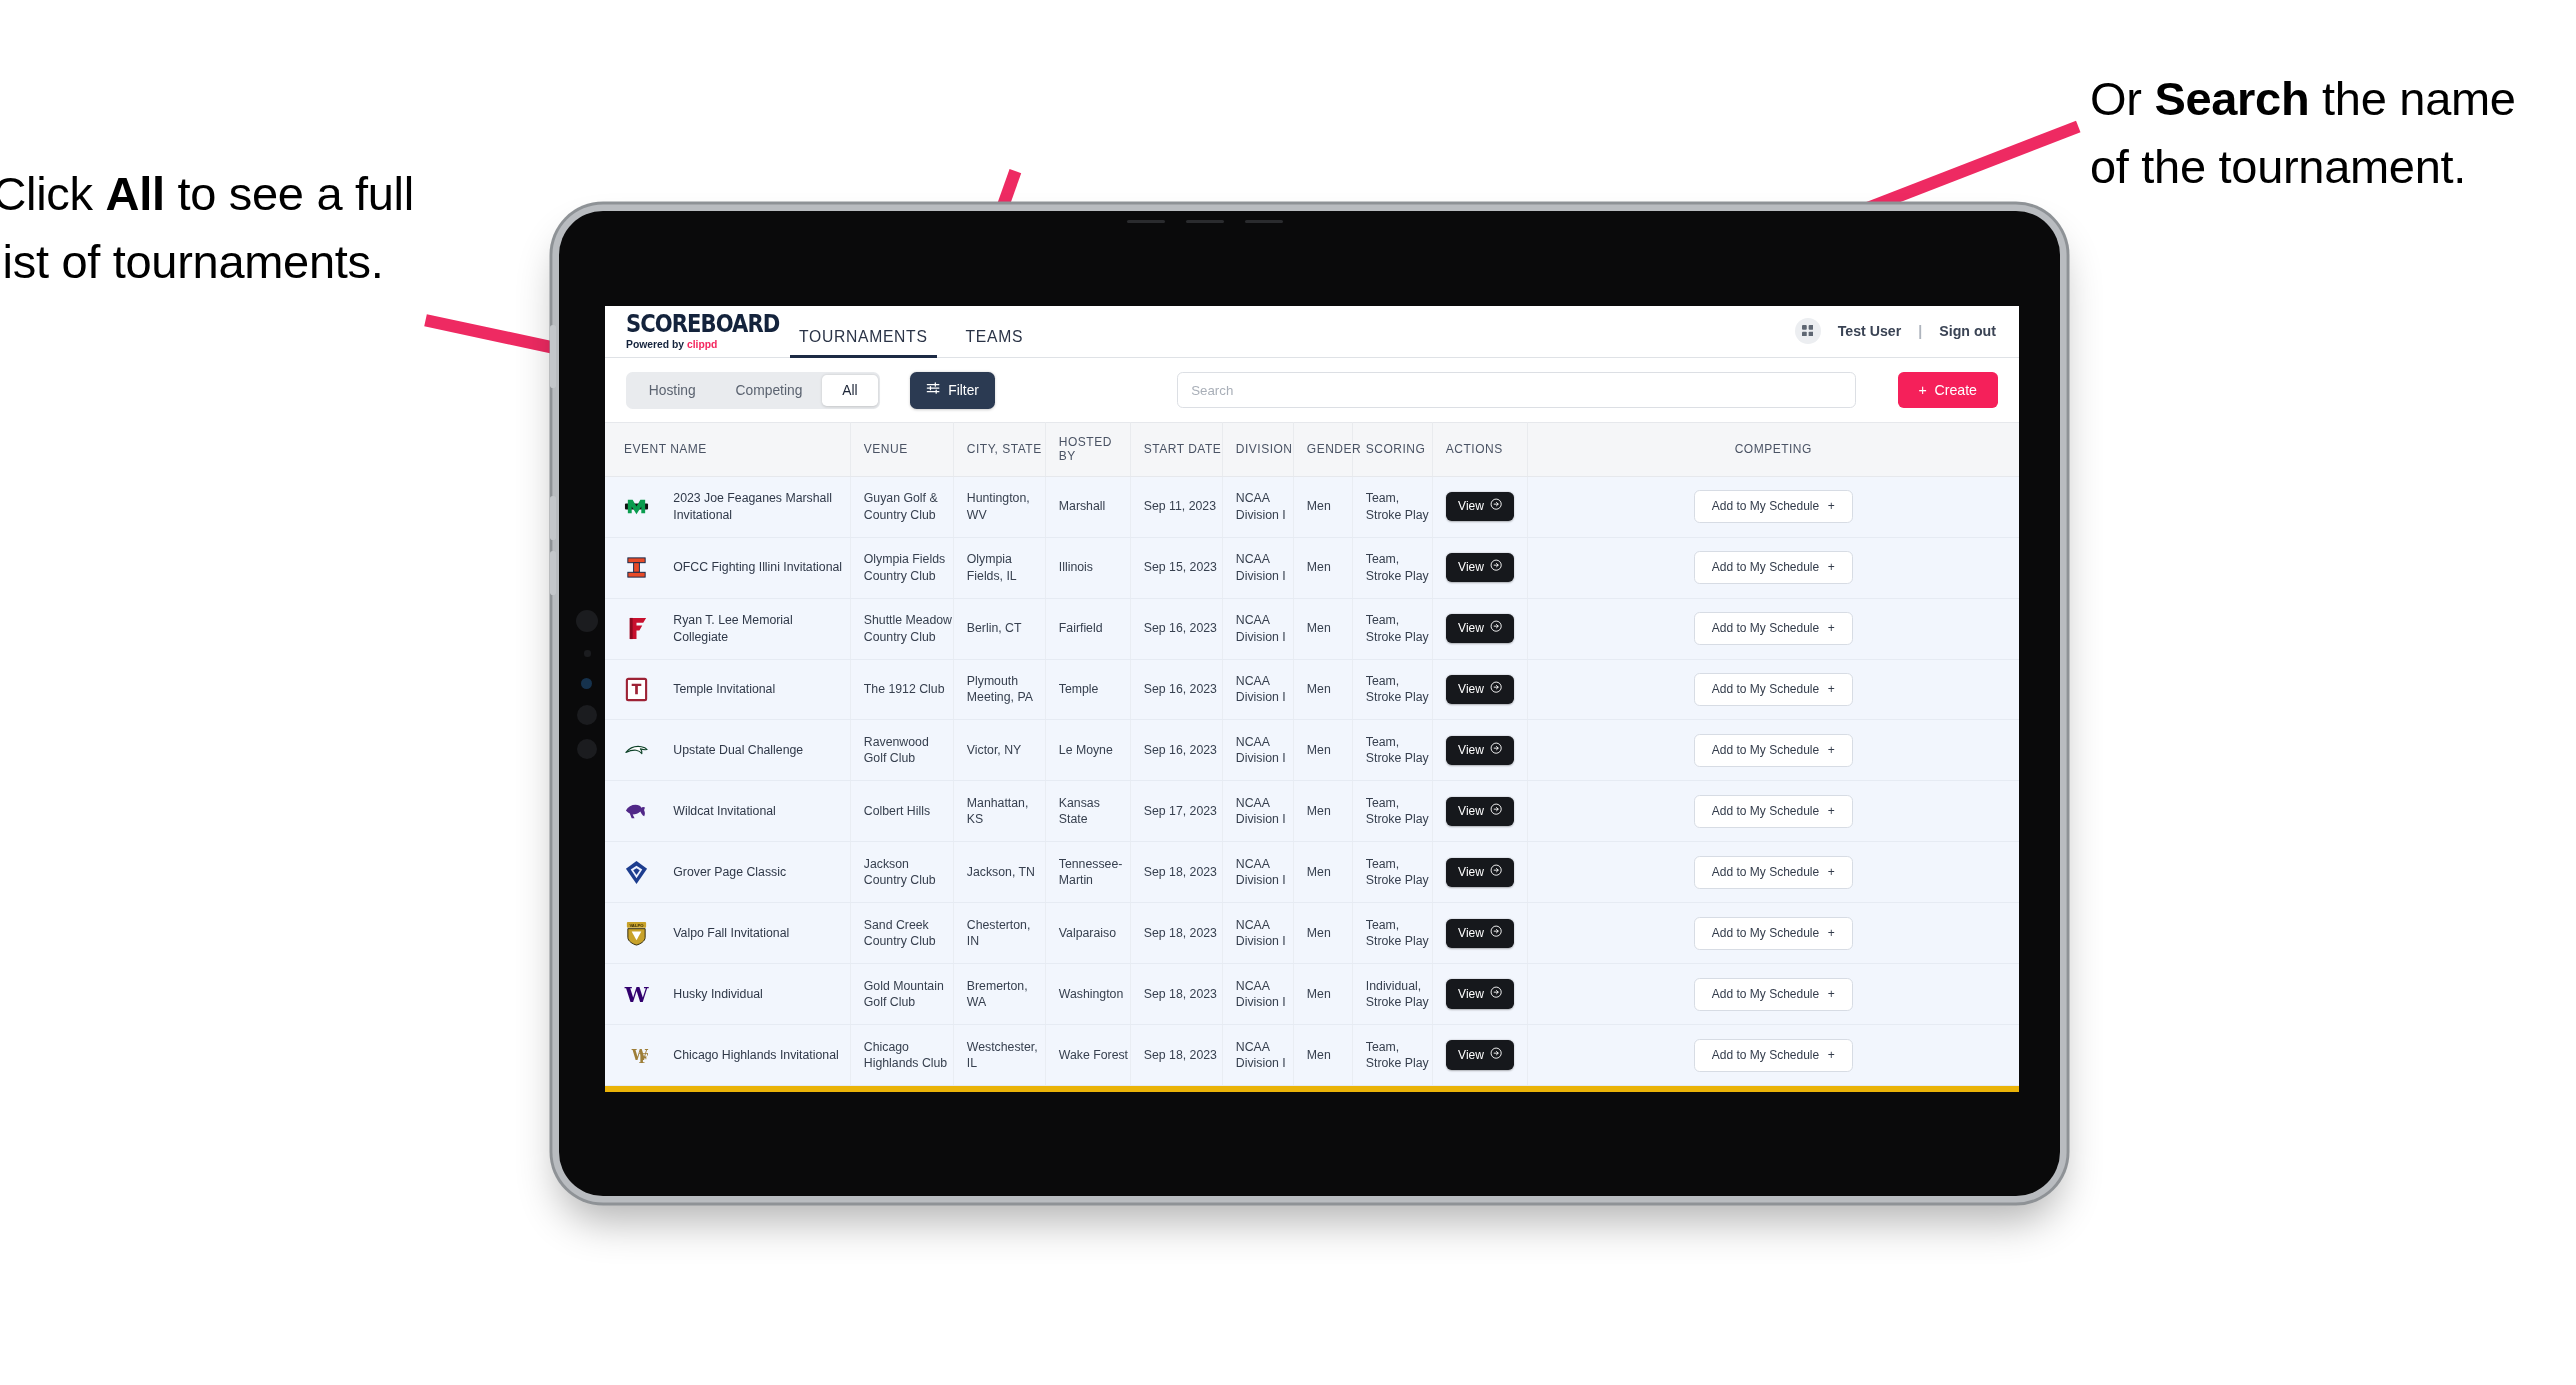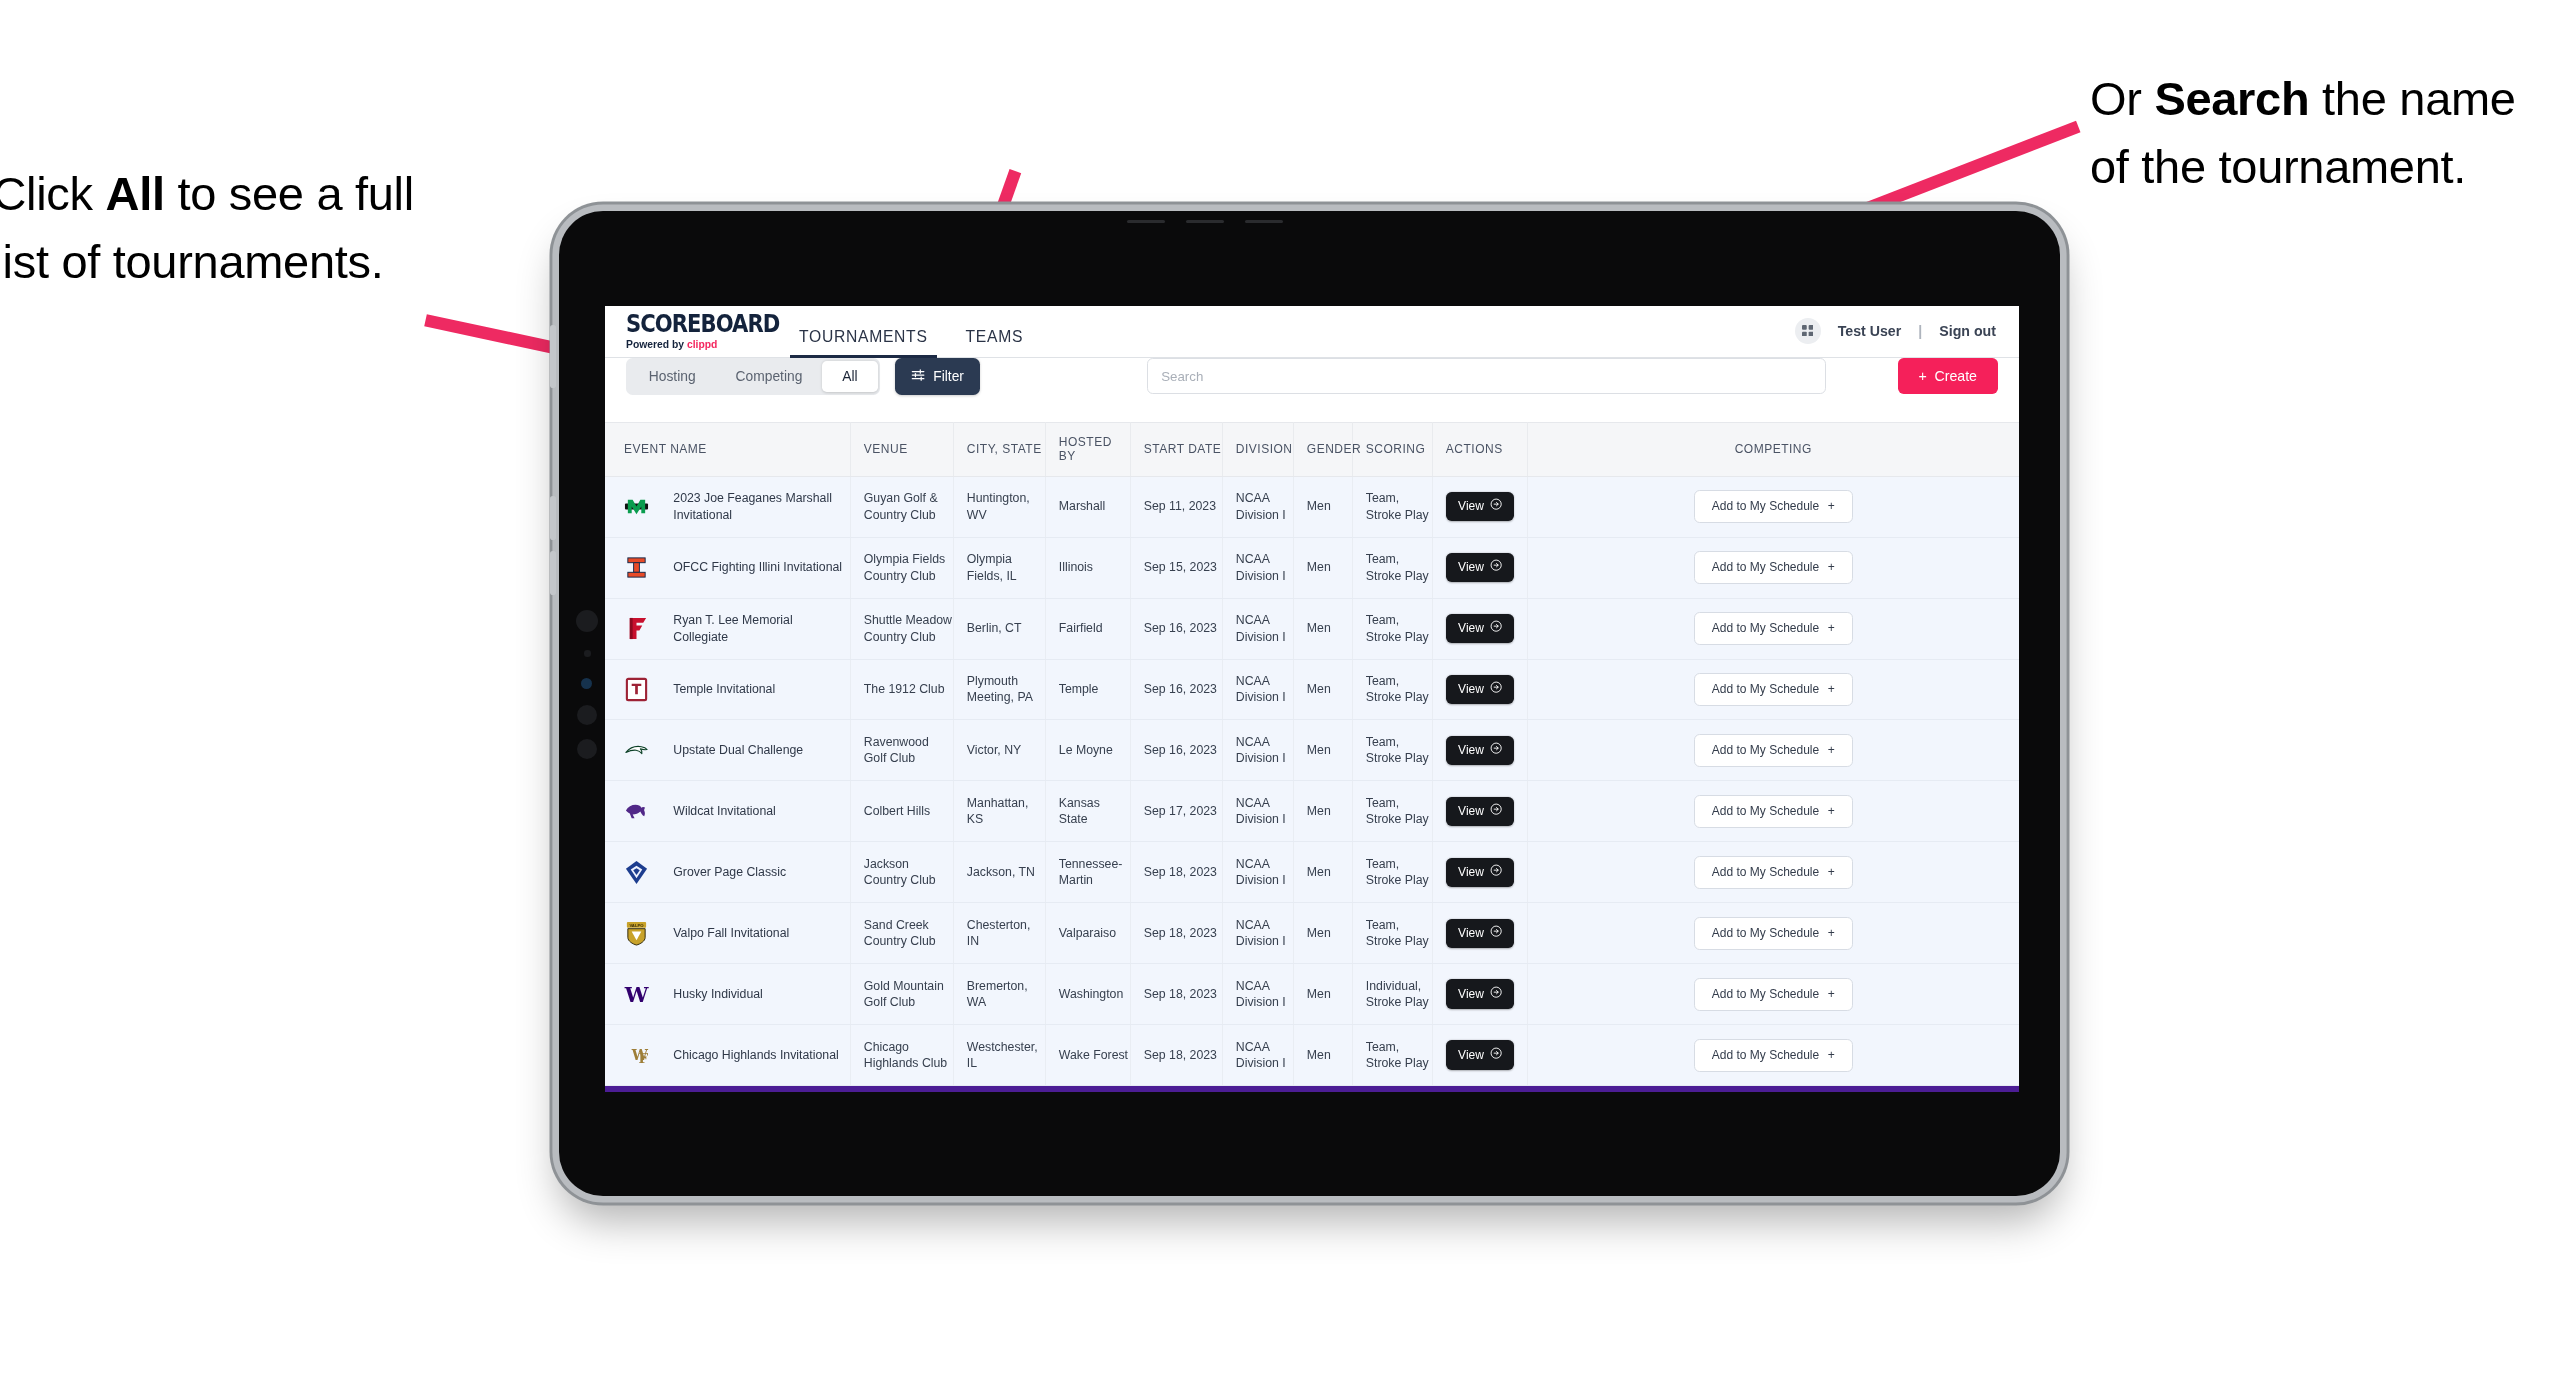--- a/index.html
+++ b/index.html
@@ -42,21 +42,21 @@
   #btn-vol1  { left: -9.5px; top: 285px; width: 6.6px; height: 44px; }
   #btn-vol2  { left: -9.5px; top: 340px; width: 6.6px; height: 44px; }
   .top-speaker { position: absolute; top: 8.5px; width: 38px; height: 3.8px;
     background: #2a2b2e; border-radius: 1.9px; }
   .side-dot { position: absolute; left: 17px; border-radius: 50%; background: #1b1c1f; }
 
   
   #viewport {
     position: absolute; left: 46px; top: 95px;
     width: 1414px; height: 786px;
-    background: #4c1d95;
+    background: #eab308;
     overflow: hidden;
   }
 
   
   #appheader {
     height: 52px; background:#fff; display:flex; align-items:flex-end;
     border-bottom: 0.9px solid #dfe2e6; position: relative;
   }
   #logo-wrap { padding: 0 0 6.6px 21px; width: 175px; }
   .logo-main {
@@ -84,22 +84,22 @@
   }
   #avatar {
     width:26px; height:26px; border-radius:50%; background:#eceef1;
     display:flex; align-items:center; justify-content:center;
   }
   #user-area .sep { color:#aeb4bd; }
   #user-area .lnk { cursor:pointer; }
 
   
   #toolbar {
-    height: 64px; background:#fff; display:flex; align-items:flex-start;
-    padding: 0 21px; gap: 15px;
+    height: 64px; background:#fff; display:flex; align-items:center;
+    padding: 0 21px; gap: 30px;
   }
   #segmented {
     display:flex; align-items:center; background:#e9ebee; border-radius:6.6px;
     height:37px; padding:2.8px;
   }
   .seg {
     font-size:13.8px; color:#5b6370; padding: 0 20px; height:31px;
     display:flex; align-items:center; border-radius:4.7px; cursor:pointer;
   }
   .seg.active { background:#fff; color:#1b2436; box-shadow:0 0.9px 2.8px rgba(0,0,0,.16); font-weight:400;}

